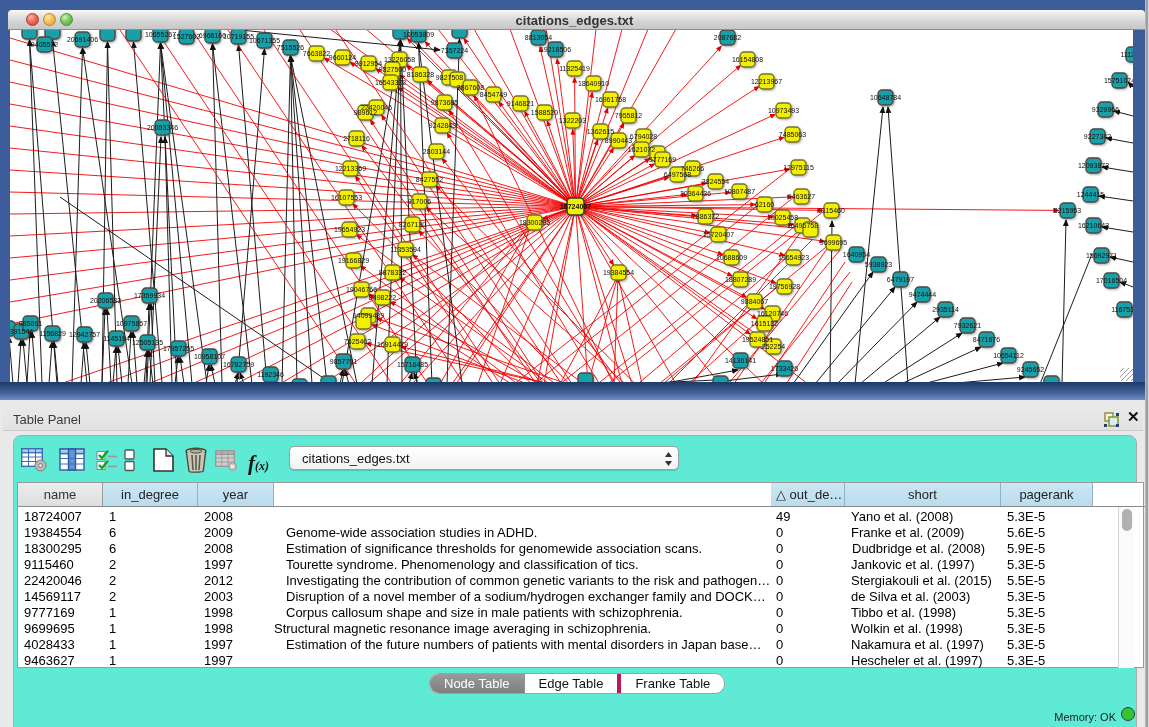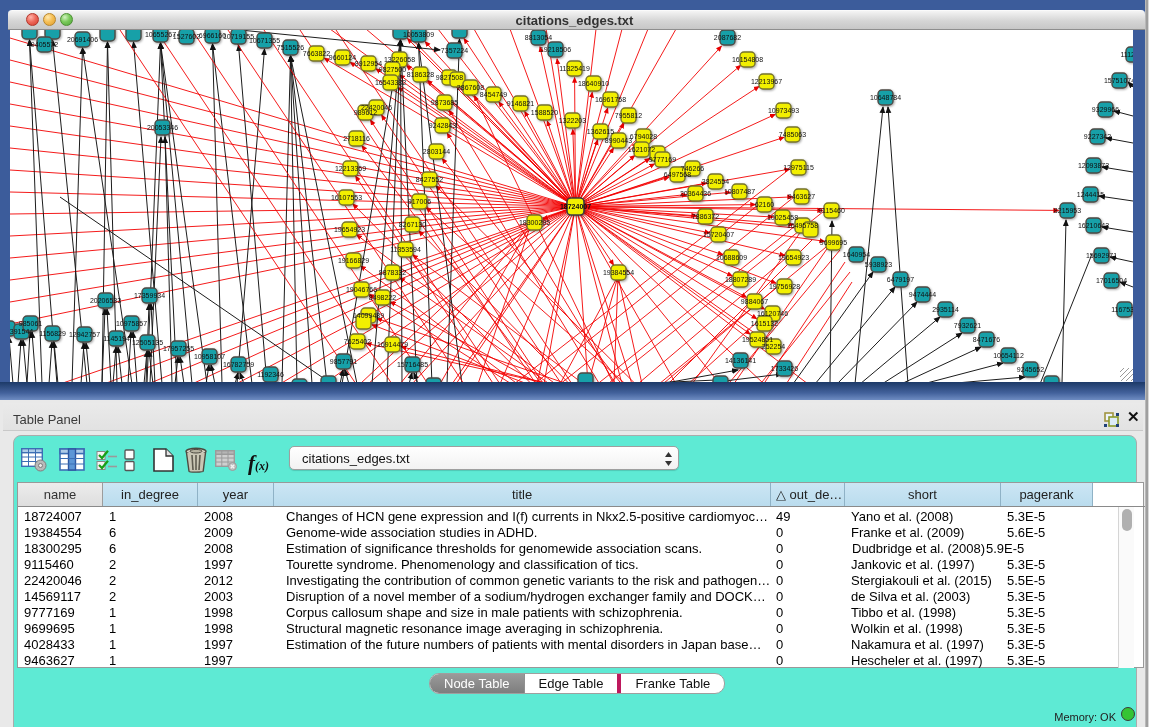--- a/index.html
+++ b/index.html
@@ -669,51 +669,49 @@
         <div class="abs" id="combotext">citations_edges.txt</div>
     <svg class="abs" style="left:374px;top:5px" width="9" height="14" viewBox="0 0 9 14">
       <path d="M4.5 0 L8 5 L1 5 z" fill="#333"></path>
           <path d="M4.5 14 L8 9 L1 9 z" fill="#333"></path>
     </svg>
   </div>
   <div class="abs" id="spane">
     <div class="abs hc" id="hname" style="left:0;width:85px">name</div>
     <div class="abs hc" style="left:85px;width:95px">in_degree</div>
     <div class="abs hc" style="left:180px;width:76px">year</div>
-    <div class="abs hc" style="left:256px;width:497px">title</div>
     <div class="abs hc" style="left:753px;width:74px;text-align:left;padding-left:5px">△ out_de…</div>
     <div class="abs hc" style="left:827px;width:156px">short</div>
     <div class="abs hc" style="left:983px;width:92px">pagerank</div>
     <div class="abs" id="hdrline"></div>
     <div class="abs tr" style="top:25px">
           <div class="c" style="left:6px;width:80px">18724007</div>
           <div class="c" style="left:91px;width:90px">1</div>
           <div class="c" style="left:186px;width:70px">2008</div>
-          <div class="c" style="left:268px;width:486px">Changes of HCN gene expression and I(f) currents in Nkx2.5-positive cardiomyoc…</div>
           <div class="c" style="left:758px;width:70px">49</div>
           <div class="c" style="left:833px;width:152px">Yano et al. (2008)</div>
           <div class="c" style="left:989px;width:86px">5.3E-5</div>
         </div>
         <div class="abs tr" style="top:41px">
           <div class="c" style="left:6px;width:80px">19384554</div>
           <div class="c" style="left:91px;width:90px">6</div>
           <div class="c" style="left:186px;width:70px">2009</div>
           <div class="c" style="left:268px;width:486px">Genome-wide association studies in ADHD.</div>
           <div class="c" style="left:758px;width:70px">0</div>
           <div class="c" style="left:833px;width:152px">Franke et al. (2009)</div>
           <div class="c" style="left:989px;width:86px">5.6E-5</div>
         </div>
         <div class="abs tr" style="top:57px">
           <div class="c" style="left:6px;width:80px">18300295</div>
           <div class="c" style="left:91px;width:90px">6</div>
           <div class="c" style="left:186px;width:70px">2008</div>
           <div class="c" style="left:268px;width:486px">Estimation of significance thresholds for genomewide association scans.</div>
           <div class="c" style="left:758px;width:70px">0</div>
           <div class="c" style="left:834px;width:152px">Dudbridge et al. (2008)</div>
-          <div class="c" style="left:968px;width:86px">5.9E-5</div>
+          <div class="c" style="left:989px;width:86px">5.9E-5</div>
         </div>
         <div class="abs tr" style="top:73px">
           <div class="c" style="left:6px;width:80px">9115460</div>
           <div class="c" style="left:91px;width:90px">2</div>
           <div class="c" style="left:186px;width:70px">1997</div>
           <div class="c" style="left:268px;width:486px">Tourette syndrome. Phenomenology and classification of tics.</div>
           <div class="c" style="left:758px;width:70px">0</div>
           <div class="c" style="left:833px;width:152px">Jankovic et al. (1997)</div>
           <div class="c" style="left:989px;width:86px">5.3E-5</div>
         </div>
@@ -741,21 +739,21 @@
           <div class="c" style="left:186px;width:70px">1998</div>
           <div class="c" style="left:268px;width:486px">Corpus callosum shape and size in male patients with schizophrenia.</div>
           <div class="c" style="left:758px;width:70px">0</div>
           <div class="c" style="left:833px;width:152px">Tibbo et al. (1998)</div>
           <div class="c" style="left:989px;width:86px">5.3E-5</div>
         </div>
         <div class="abs tr" style="top:137px">
           <div class="c" style="left:6px;width:80px">9699695</div>
           <div class="c" style="left:91px;width:90px">1</div>
           <div class="c" style="left:186px;width:70px">1998</div>
-          <div class="c" style="left:268px;width:486px">Structural magnetic resonance image averaging in schizophrenia.</div>
+          <div class="c" style="left:256px;width:486px">Structural magnetic resonance image averaging in schizophrenia.</div>
           <div class="c" style="left:758px;width:70px">0</div>
           <div class="c" style="left:833px;width:152px">Wolkin et al. (1998)</div>
           <div class="c" style="left:989px;width:86px">5.3E-5</div>
         </div>
         <div class="abs tr" style="top:153px">
           <div class="c" style="left:6px;width:80px">4028433</div>
           <div class="c" style="left:91px;width:90px">1</div>
           <div class="c" style="left:186px;width:70px">1997</div>
           <div class="c" style="left:268px;width:486px">Estimation of the future numbers of patients with mental disorders in Japan base…</div>
           <div class="c" style="left:758px;width:70px">0</div>

